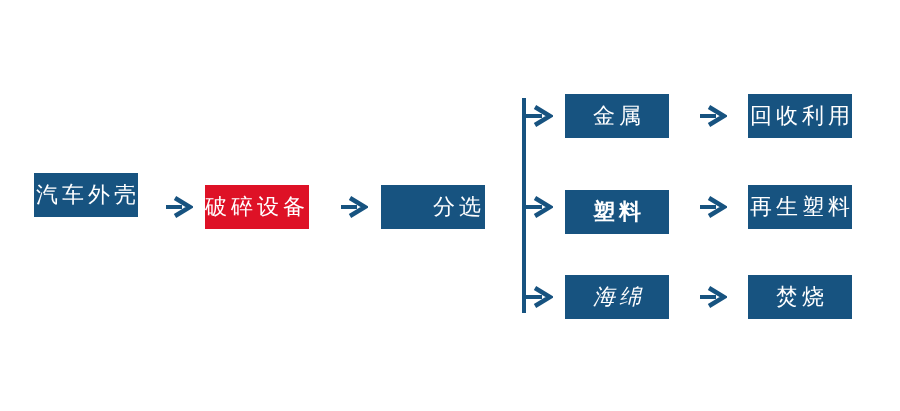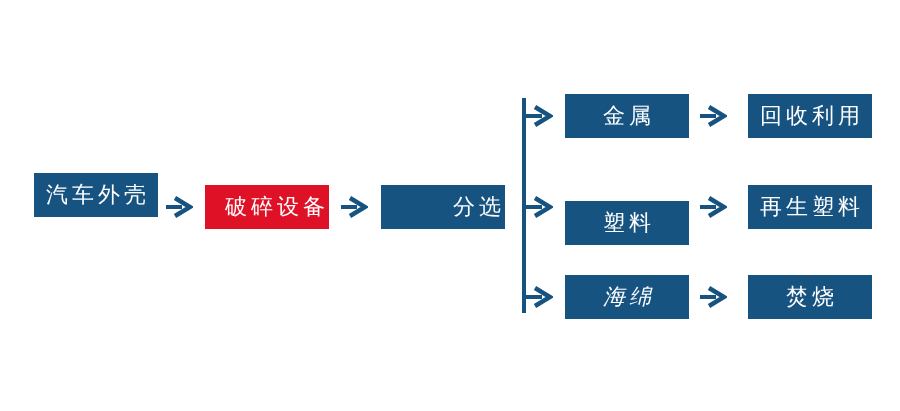--- a/index.html
+++ b/index.html
@@ -13,21 +13,21 @@
   .stage {
     position: relative;
     width: 900px;
     height: 411px;
     background: var(--background);
     font-family: "Liberation Sans", "DejaVu Sans", sans-serif;
     overflow: hidden;
   }
   .node {
     position: absolute;
-    width: 124px;
+    width: 104px;
     height: 44px;
     background: var(--primary-blue);
     color: var(--text);
     display: flex;
     align-items: center;
     justify-content: center;
     font-size: 22px;
     letter-spacing: 4px;
     text-indent: 4px;
     white-space: nowrap;
@@ -48,21 +48,21 @@
     height: 215px;
     background: var(--primary-blue);
   }
   .defs { position: absolute; width: 0; height: 0; overflow: hidden; }
 
   
   .n-car   { left: 34px;  top: 173px; }
   .n-crush { left: 205px; top: 185px; justify-content: flex-end; }
   .n-sort  { left: 381px; top: 185px; justify-content: flex-end; }
   .n-met   { left: 565px; top: 94px;  }
-  .n-pla   { left: 565px; top: 201px; }
+  .n-pla   { left: 565px; top: 190px; font-weight: bold; }
   .n-spo   { left: 565px; top: 275px; font-style: italic; }
   .n-rec   { left: 748px; top: 94px;  }
   .n-rpl   { left: 748px; top: 185px; text-align: right; }
   .n-inc   { left: 748px; top: 275px; }
 
   .a-1  { left: 165px; top: 196px; }
   .a-2  { left: 340px; top: 196px; }
   .a-b1 { left: 525px; top: 105px; }
   .a-b2 { left: 525px; top: 196px; }
   .a-b3 { left: 525px; top: 286px; }

